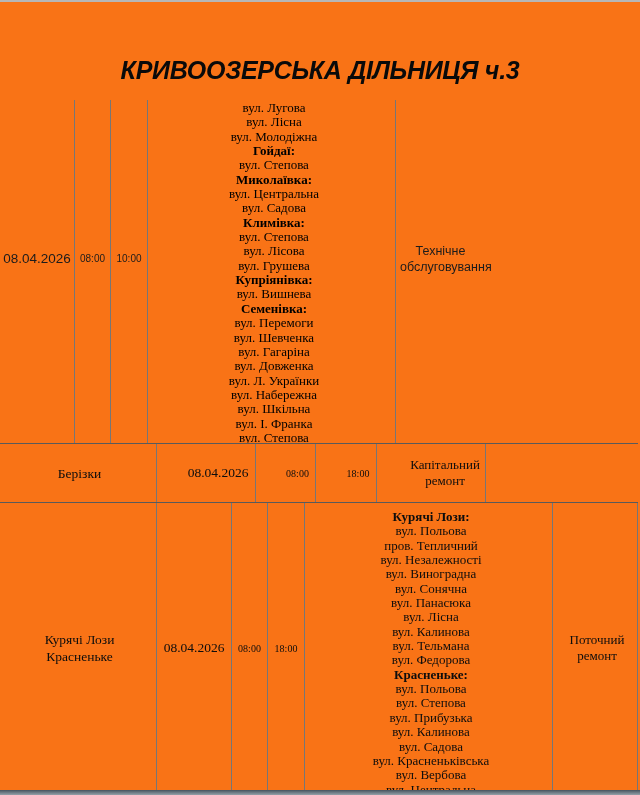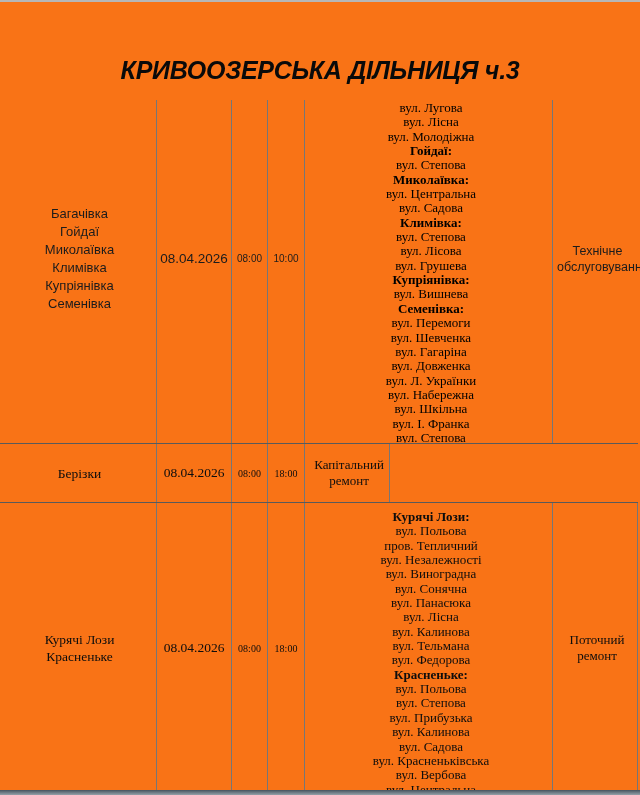--- a/index.html
+++ b/index.html
@@ -13,21 +13,21 @@
 
   .title { position:absolute; top:56px; left:0; width:100%; text-align:center;
            font-family:"Liberation Sans",sans-serif; font-style:italic; font-weight:bold;
            font-size:25px; letter-spacing:-0.3px; color:#0a0a0a; white-space:nowrap; }
 
   .table { position:absolute; left:0; top:100px; width:638px; height:695px; }
 
   .row { display:flex; width:638px; }
   .row + .row { border-top:1.5px solid #5a5a5a; }
   .row.r1 { height:343px; }
-  .row.r2 { height:59px; }
+  .row.r2 { height:59px;gap:24px; }
   .row.r3 { height:291px; }
 
   .cell { display:flex; flex-direction:column; justify-content:center;
           border-right:1px solid #767676; overflow:hidden;text-align:center; }
   .c1 { width:157px; padding-left:3px; }
   .c2 { width:75px;  align-items:center; text-align:left; }
   .c3 { width:36px;  align-items:center; text-align:center; }
   .c4 { width:37px;  align-items:center; text-align:center; }
   .c5 { width:248px; padding-left:5px; }
   .c6 { width:85px;  padding-left:4px; border-right:none; }
@@ -54,28 +54,20 @@
   .r3 .c5 { justify-content:flex-start; padding-top:7px; }
 </style>
 </head>
 <body>
 
 <div class="sheet">
   <div class="top-edge"></div>
   <div class="title">КРИВООЗЕРСЬКА ДІЛЬНИЦЯ ч.3</div>
   <div class="table">
       <div class="row r1 f-sans">
-        <div class="cell c1">
-          <div class="line">Багачівка</div>
-          <div class="line">Гойдаї</div>
-          <div class="line">Миколаївка</div>
-          <div class="line">Климівка</div>
-          <div class="line">Купріянівка</div>
-          <div class="line">Семенівка</div>
-        </div>
         <div class="cell c2">
           <div class="val">08.04.2026</div>
         </div>
         <div class="cell c3">
           <div class="val">08:00</div>
         </div>
         <div class="cell c4">
           <div class="val">10:00</div>
         </div>
         <div class="cell c5">

